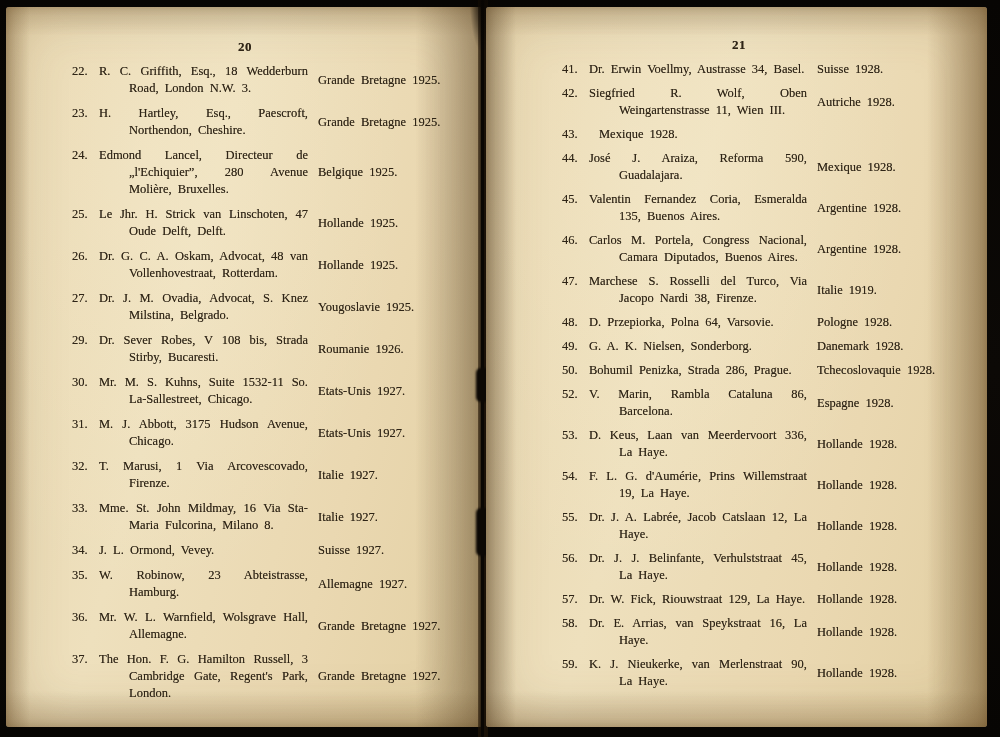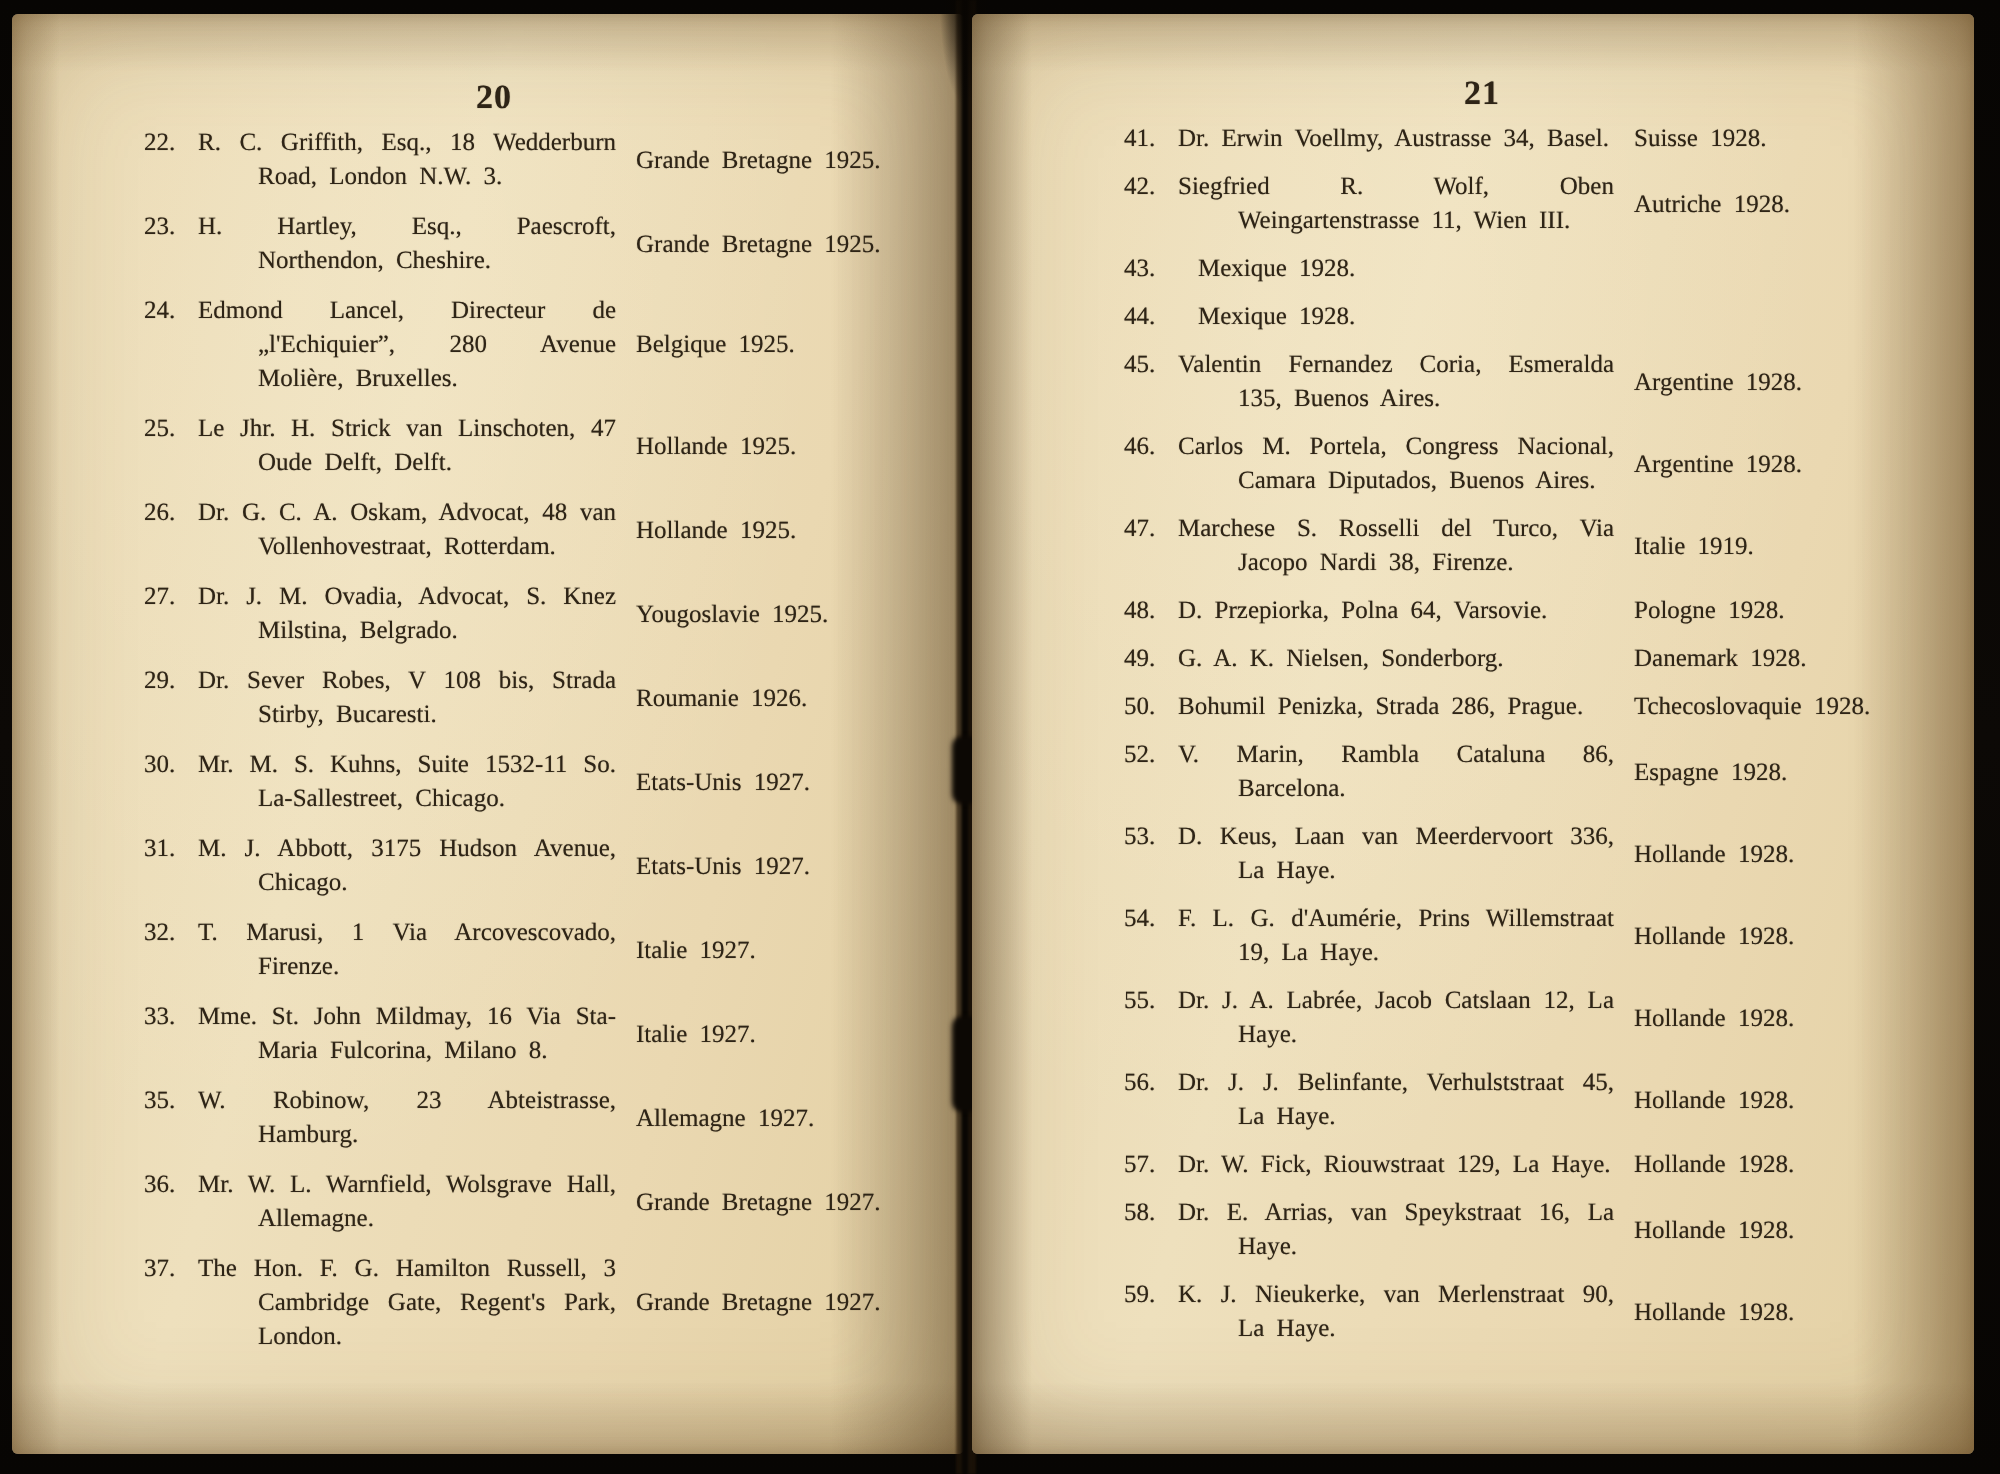--- a/index.html
+++ b/index.html
@@ -50,21 +50,21 @@
     background:#0c0804;border-radius:5px;filter:blur(1px);
   }
   .gutter .s1{top:368px;}
   .gutter .s2{top:508px;height:48px;}
   .fold-top{
     position:absolute;left:470px;top:0;width:26px;height:52px;pointer-events:none;
     background:radial-gradient(ellipse at 50% 0%, rgba(8,5,2,.9) 0%, rgba(8,5,2,.45) 40%, rgba(8,5,2,0) 72%);
   }
   
   .page-number{
-    position:absolute;font-size:17px;letter-spacing:.5px;font-weight:bold;
+    position:absolute;font-size:13px;letter-spacing:.5px;font-weight:bold;
   }
   .page-left .page-number{left:232px;top:32px;}
   .page-right .page-number{left:246px;top:30px;}
   
   .entries{position:absolute;left:0;right:0;}
   .page-left  .entries{top:56px;padding:0 14px 0 66px;}
   .page-right .entries{top:54px;padding:0 12px 0 76px;}
   .entry{
     display:flex;align-items:flex-start;
     font-size:12.5px;line-height:17px;
@@ -152,20 +152,25 @@
     <span class="addr">T. Marusi, 1 Via Arcovescovado, Firenze.</span>
     <span class="country">Italie 1927.</span>
   </div>
 
   <div class="entry">
     <span class="num">33.</span>
     <span class="addr">Mme. St. John Mildmay, 16 Via Sta-Maria Fulcorina, Milano 8.</span>
     <span class="country">Italie 1927.</span>
   </div>
 
+  <div class="entry">
+    <span class="num">34.</span>
+    <span class="addr">J. L. Ormond, Vevey.</span>
+    <span class="country">Suisse 1927.</span>
+  </div>
 
   <div class="entry">
     <span class="num">35.</span>
     <span class="addr">W. Robinow, 23 Abteistrasse, Hamburg.</span>
     <span class="country">Allemagne 1927.</span>
   </div>
 
   <div class="entry">
     <span class="num">36.</span>
     <span class="addr">Mr. W. L. Warnfield, Wolsgrave Hall, Allemagne.</span>
@@ -203,20 +208,21 @@
     <span class="country">Autriche 1928.</span>
   </div>
 
   <div class="entry">
     <span class="num">43.</span>
     <span class="country">Mexique 1928.</span>
   </div>
 
   <div class="entry">
     <span class="num">44.</span>
+    <span class="addr">José J. Araiza, Reforma 590, Guadalajara.</span>
     <span class="country">Mexique 1928.</span>
   </div>
 
   <div class="entry">
     <span class="num">45.</span>
     <span class="addr">Valentin Fernandez Coria, Esmeralda 135, Buenos Aires.</span>
     <span class="country">Argentine 1928.</span>
   </div>
 
   <div class="entry">

